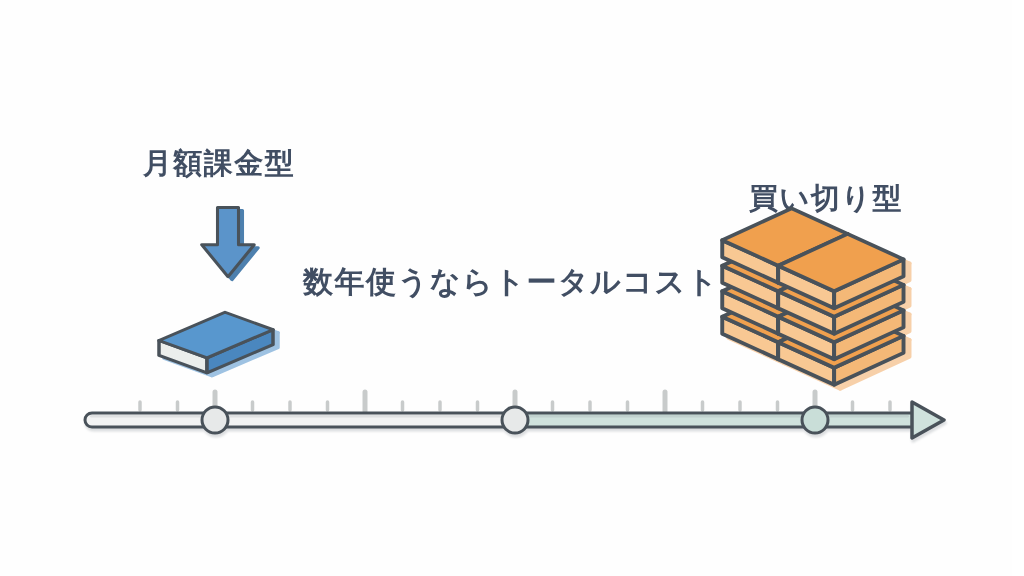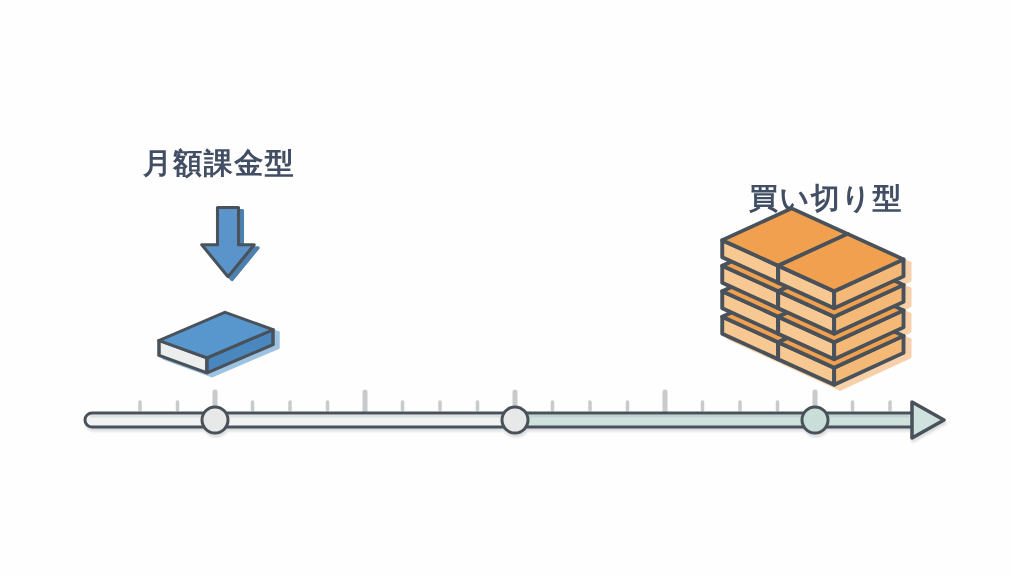--- a/index.html
+++ b/index.html
@@ -54,20 +54,21 @@
 </style>
 </head>
 <body>
 
 <div class="stage">
 
   <div class="label label-subscription">月額課金型</div>
 
   <div class="label label-buyout">買い切り型</div>
 
+  <div class="label label-comparison">数年使うならトータルコスト</div>
 
   <svg class="down-arrow" viewBox="0 0 80 88" preserveAspectRatio="none" aria-hidden="true">
     <path class="arrow-body" d="M28,4 L52,4 L52,46 L70,46 L40,82 L10,46 L28,46 Z"></path>
   </svg>
 
   <svg class="blue-block" viewBox="0 0 124 94" preserveAspectRatio="none" aria-hidden="true">
     <path class="b-front" d="M4,50 L52,71 L52,89 L4,68 Z"></path>
     <path class="b-side" d="M52,71 L118,37 L118,55 L52,89 Z"></path>
     <path class="b-top" d="M4,50 L70,16 L118,37 L52,71 Z"></path>
   </svg>

